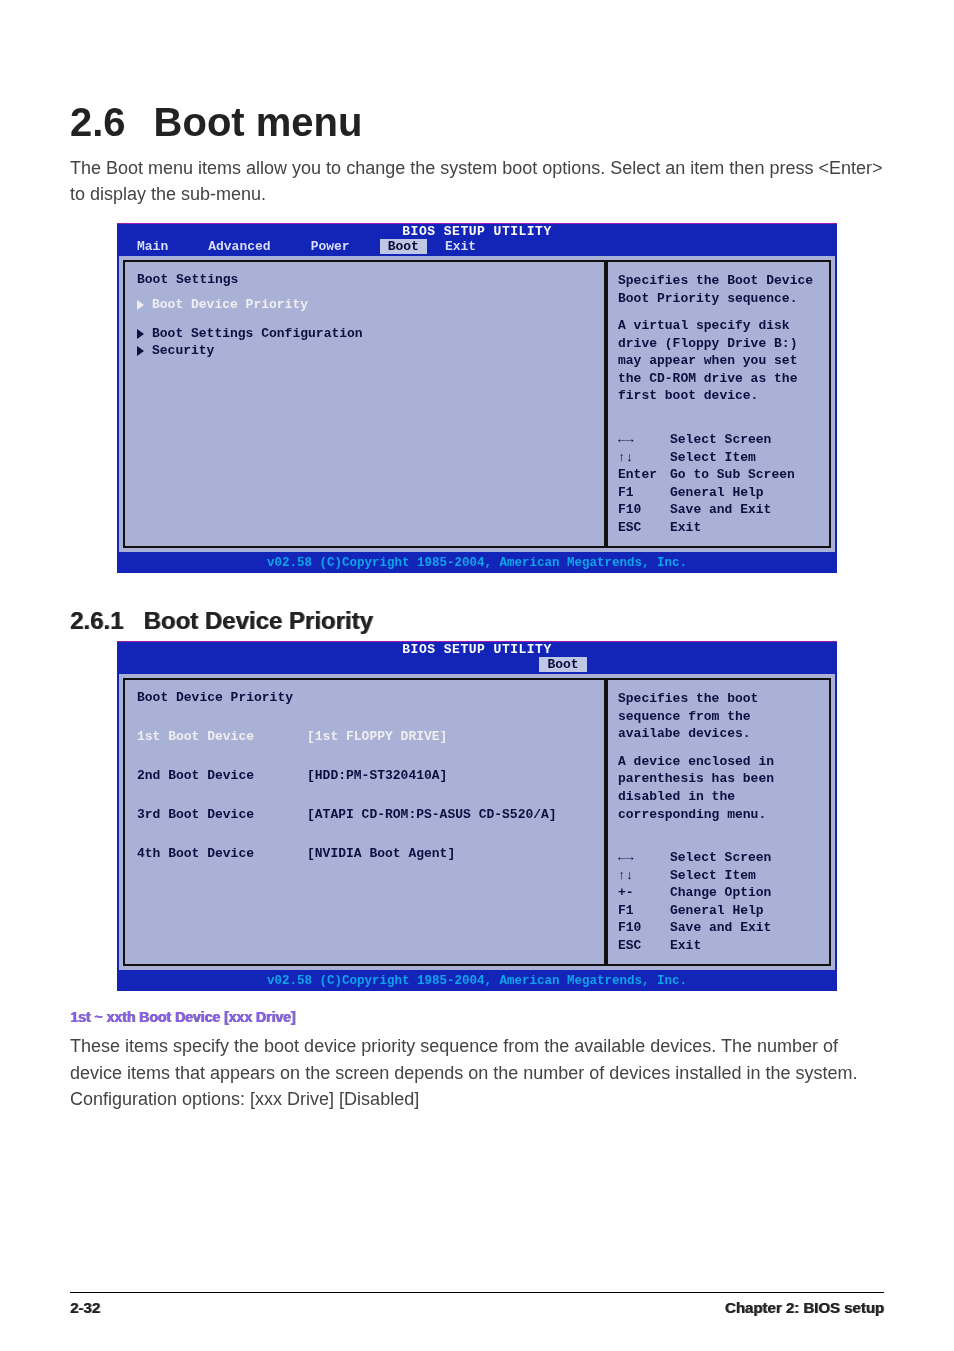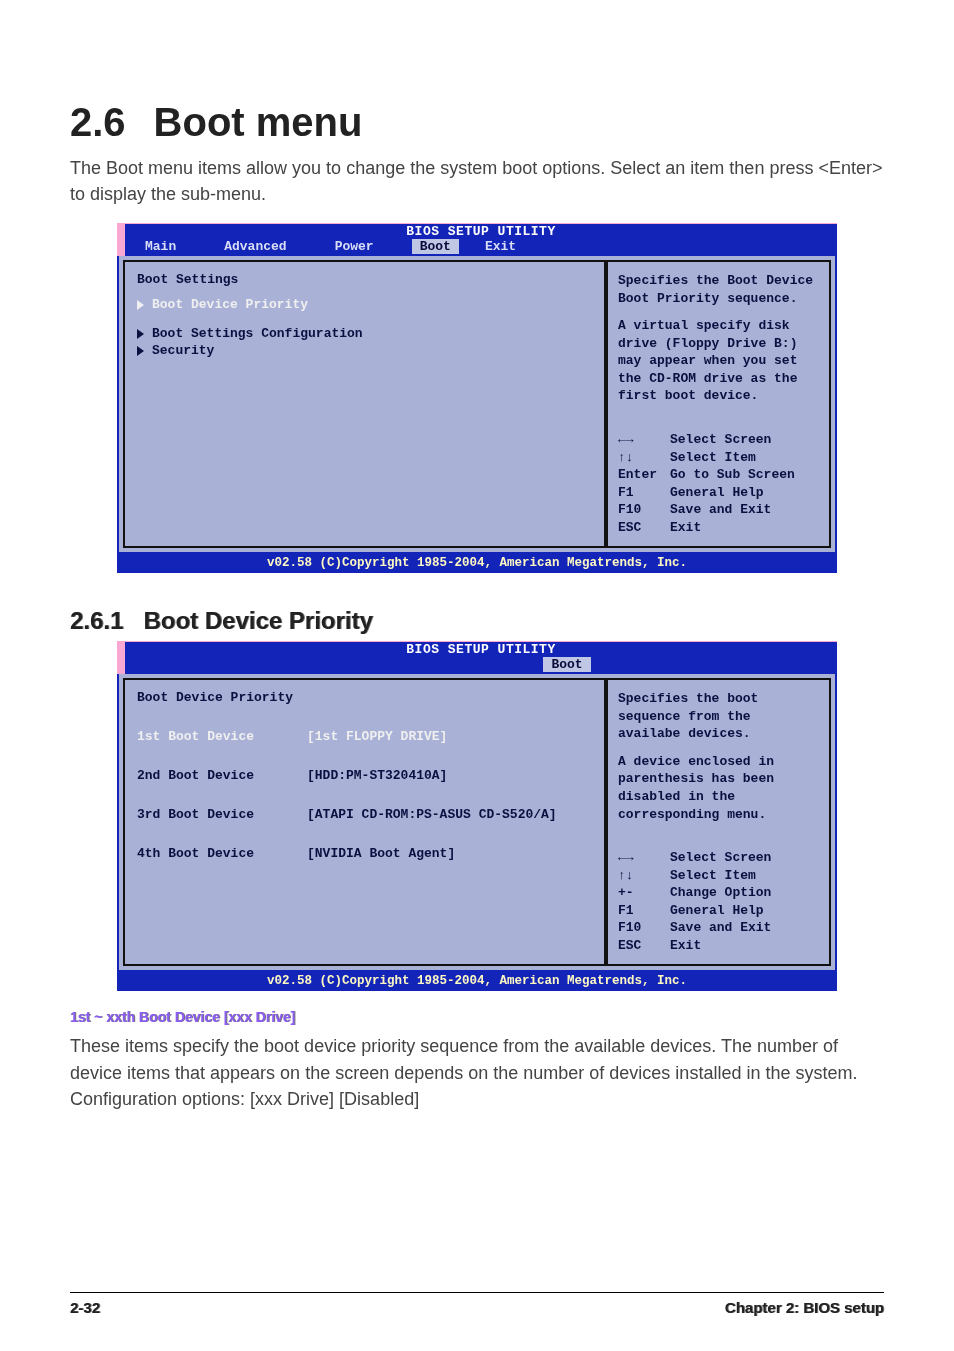--- a/index.html
+++ b/index.html
@@ -44,33 +44,33 @@
   
   .bios {
     width: 720px;
     margin: 6px auto 10px auto;
     font-family: "Courier New", monospace;
     font-size: 13px;
     font-weight: bold;
     color: #fff;
   }
   .bios-top {
-    background: #f9a8d4;
-    padding: 1px 0 0 8px;
+    background: #a21caf;
+    padding: 1px 0 0 0;
   }
   .bios-title {
     text-align: center;
     color: #fff;
     background: #1324b8;
     padding: 0;
     letter-spacing: 0.5px;
   }
   .bios-tabs {
     display: flex;
-    gap: 16px;
+    gap: 8px;
     background: #1324b8;
     padding: 0 10px 2px 10px;
   }
   .bios-tab {
     color: #d8def7;
     padding: 0 22px 0 10px;
   }
   .bios-tab.active {
     background: #bfc7e4;
     color: #0a0a3a;
@@ -118,21 +118,21 @@
     border: 2px solid #111;
     margin: 4px 4px 4px 0;
     display:flex; flex-direction:column;
     justify-content:space-between;
     gap:10px;
   }
   .bios-help-top { line-height:1.35; }
   .bios-help-bottom { line-height:1.35; margin-top:16px;}
   .bios-footer {
     background: #1324b8;
-    color: #fef9c3;
+    color: #0ea5e9;
     text-align:center;
     padding:2px 0 3px 0;
     font-size:12.5px;
   }
   .kv-row { display:flex;margin-top:24px; }
   .kv-row .k { width:170px; }
   .kv-row.hl .k, .kv-row.hl .v { color:#efefef; }
   .page-footer {
     display:flex;
     justify-content:space-between;

